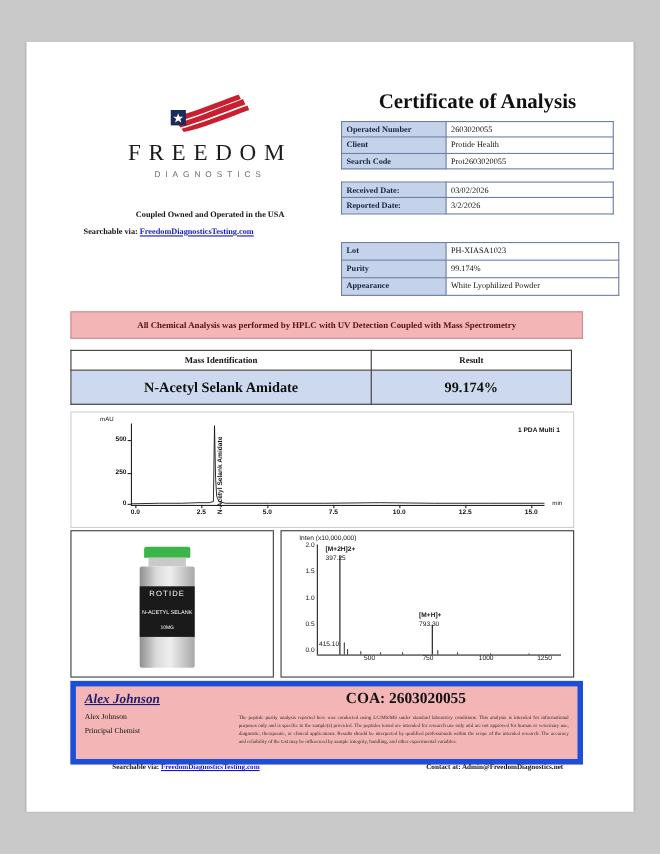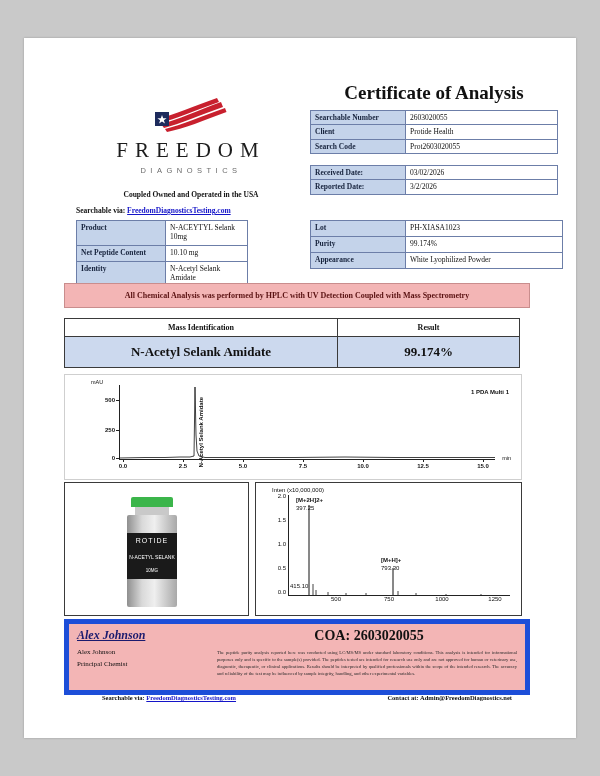--- a/index.html
+++ b/index.html
@@ -28,21 +28,21 @@
     position: absolute;
     left: 0; top: 0;
     width: 552px;
     height: 700px;
   }
 
   
   .logo-wrap {
     position: absolute;
     left: 62px;
-    top: 60px;
+    top: 48px;
     width: 210px;
     text-align: center;
   }
   .logo-flag {
     width: 72px;
     height: 34px;
     margin: 0 auto 6px auto;
     position: relative;
   }
   .logo-word {
@@ -466,21 +466,21 @@
       <div class="searchable-top">
         <span>Searchable via:</span>
         <a href="#">FreedomDiagnosticsTesting.com</a>
       </div>
 
       <div class="coa-title">Certificate of Analysis</div>
 
       <table class="kv" id="tbl-accession">
         <tbody>
             <tr>
-          <td class="key">Searchable Number</td>
+          <td class="key">Operated Number</td>
           <td class="val">2603020055</td>
         </tr>
         <tr>
           <td class="key">Client</td>
           <td class="val">Protide Health</td>
         </tr>
         <tr>
           <td class="key">Search Code</td>
           <td class="val">Prot2603020055</td>
         </tr>
@@ -493,36 +493,20 @@
           <td class="key">Received Date:</td>
           <td class="val">03/02/2026</td>
         </tr>
         <tr>
           <td class="key">Reported Date:</td>
           <td class="val">3/2/2026</td>
         </tr>
       </tbody>
         </table>
 
-      <table class="kv" id="tbl-product">
-        <tbody>
-            <tr>
-          <td class="key">Product</td>
-          <td class="val">N-ACEYTYL Selank 10mg</td>
-        </tr>
-        <tr>
-          <td class="key">Net Peptide Content</td>
-          <td class="val">10.10 mg</td>
-        </tr>
-        <tr>
-          <td class="key">Identity</td>
-          <td class="val">N-Acetyl Selank Amidate</td>
-        </tr>
-      </tbody>
-        </table>
 
       <table class="kv" id="tbl-lot">
         <tbody>
             <tr>
           <td class="key">Lot</td>
           <td class="val">PH-XIASA1023</td>
         </tr>
         <tr>
           <td class="key">Purity</td>
           <td class="val">99.174%</td>

